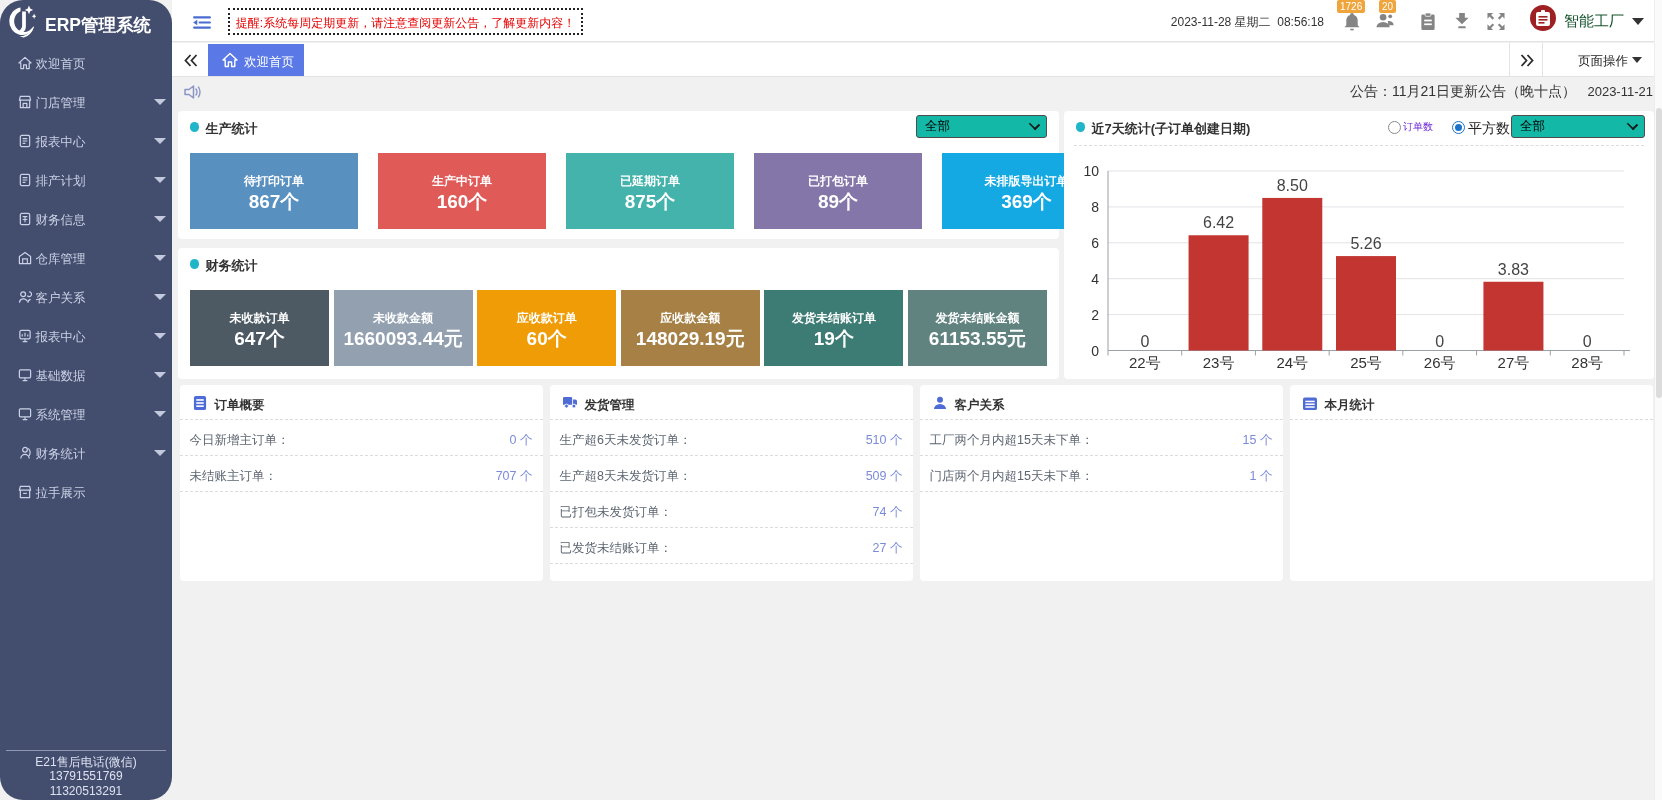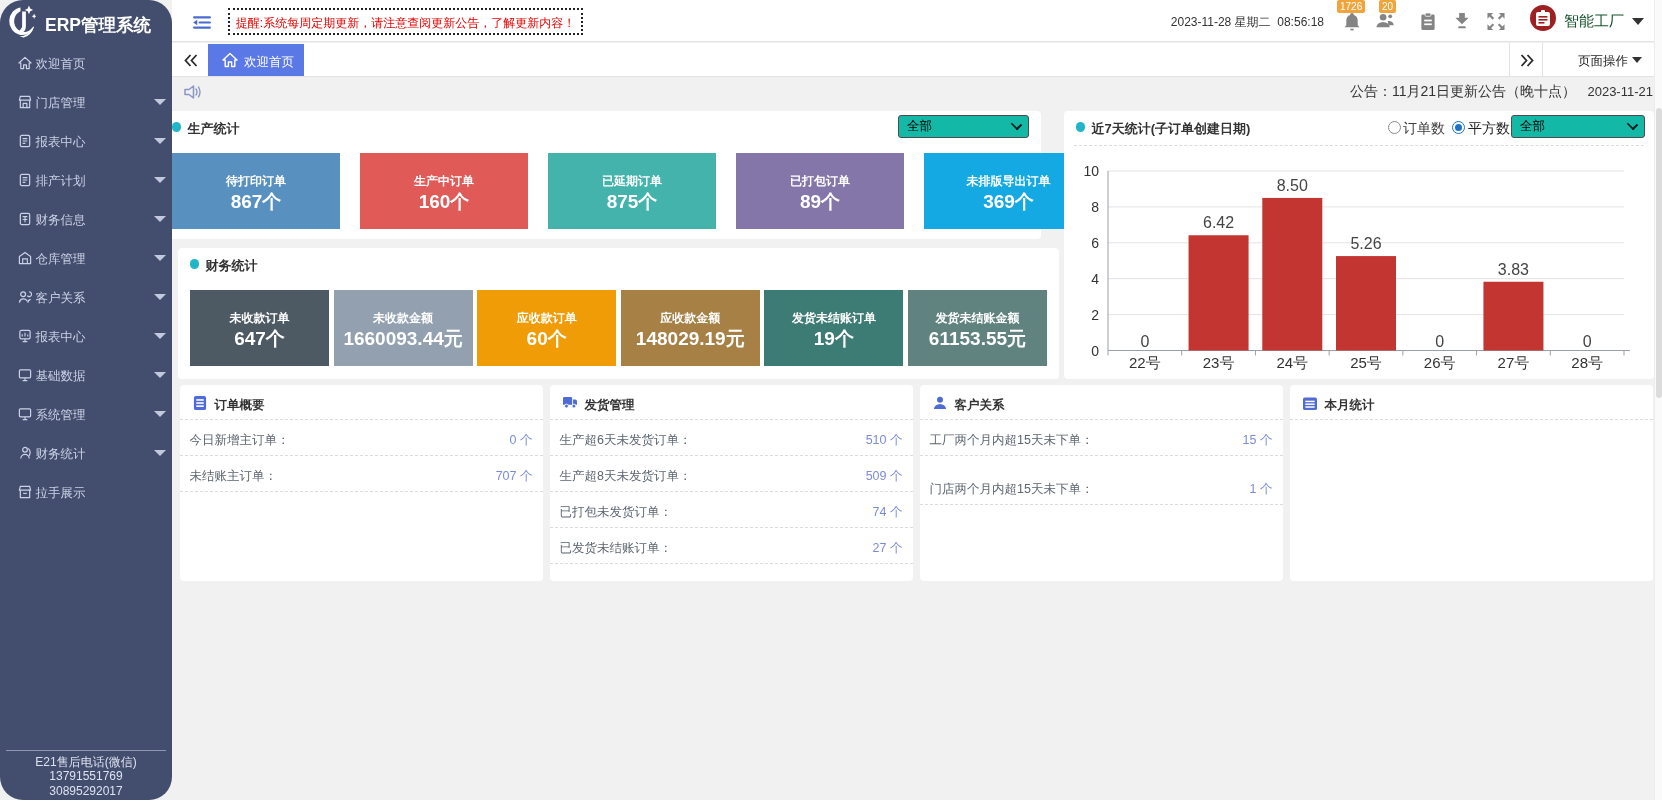--- a/index.html
+++ b/index.html
@@ -35,21 +35,21 @@
 #tab-exp-box { position:absolute; left:1337px; top:0; width:34px; height:33px; border-left:1px solid #e3e3e3; border-right:1px solid #e3e3e3; } #tab-exp { position:absolute; left:10px; top:11px; width:14px; height:13px; }
 #pageop { position:absolute; left:35px; top:10px; font-size:12.5px; color:#222; }
 #pageop-arr { position:absolute; left:89px; top:14px; width:0; height:0; border-left:5.5px solid transparent; border-right:5.5px solid transparent; border-top:6.5px solid #333; }
 
 #strip { position:absolute; left:172px; top:78px; width:1483px; height:27px; background:#f1f1f1; }
 #strip .spk { position:absolute; left:11px; top:5px; width:18px; height:18px; }
 #strip .ann { position:absolute; right:79px; top:5px; font-size:14px; color:#333; }
 #strip .ann-date { position:absolute; right:2px; top:6px; font-size:13px; color:#333; }
 
 .panel { position:absolute; background:#fff; border-radius:4px; }
-#p-prod { left:160px; top:111px; width:881px; height:128px; }
+#p-prod { left:178px; top:111px; width:881px; height:128px; }
 #p-fin  { left:178px; top:248px; width:881px; height:131px; }
 #p-chart{ left:1064px; top:111px; width:590px; height:268px; }
 .ph-dot { position:absolute; left:11.5px; top:11px; width:9.5px; height:9.5px; border-radius:50%; background:#20b5c9; }
 .ph-tit { position:absolute; left:27.5px; top:9px; font-size:13px; font-weight:bold; color:#333; }
 .sel { position:absolute; height:23px; border:1px solid #4d4d4d; border-radius:3px; background:#14b8a6; font-size:12.5px; color:#000; line-height:21px; padding-left:8px; }
 .sel .chev { position:absolute; right:7px; top:4px; width:9px; height:9px; border-right:2px solid #1a1a1a; border-bottom:2px solid #1a1a1a; transform:rotate(45deg) scale(1,0.8); }
 .cardrow { position:absolute; left:12px; display:flex; }
 .scard { color:#fff; text-align:center; }
 .scard .t1 { font-size:12px; font-weight:bold; margin-top:20px; }
 .scard .t2 { font-size:19px; font-weight:bold; margin-top:-1px; }
@@ -170,21 +170,21 @@
           <path d="M1.5 5.5 L2.5 1.5 L12.5 1.5 L13.5 5.5 Z M2.5 6 L2.5 13.5 L12.5 13.5 L12.5 6" fill="none" stroke="#ccd2e6" stroke-width="1.3" stroke-linejoin="round"></path>
           <path d="M5.5 9 L9.5 9" stroke="#ccd2e6" stroke-width="1.2"></path>
         </svg>
         <div class="mi-txt">拉手展示</div>
       </div>
     </div>
   <div id="side-foot">
     <div class="line"></div>
     <div class="t">E21售后电话(微信)</div>
     <div class="t">13791551769</div>
-    <div class="t" style="margin-bottom:2px">30895292017</div>
+    <div class="t" style="margin-bottom:2px">11320513291</div>
   </div>
 </div>
 
 <div id="topbar">
   <svg id="burger" viewBox="0 0 26 22">
     <rect x="0" y="2" width="26" height="3.2" rx="1.2" fill="#4a6cd2"></rect>
     <rect x="8" y="9.4" width="18" height="3.2" rx="1.2" fill="#4a6cd2"></rect>
     <path d="M0 11 L6 7 L6 15 Z" fill="#4a6cd2"></path>
     <rect x="0" y="16.8" width="26" height="3.2" rx="1.2" fill="#4a6cd2"></rect>
   </svg>
@@ -319,21 +319,21 @@
         <div class="t1">发货未结账金额</div>
         <div class="t2">61153.55元</div>
       </div>
   </div>
 </div>
 
 <div class="panel" id="p-chart">
   <div class="ph-dot"></div>
   <div class="ph-tit">近7天统计(子订单创建日期)</div>
   <div style="position:absolute;left:324px;top:10px;width:13px;height:13px;border:1px solid #8a8a8a;border-radius:50%;background:#fff;box-sizing:border-box"></div>
-  <div style="position:absolute;left:339px;top:9px;font-size:14px;color:#404040">订单数</div>
+  <div style="position:absolute;left:339px;top:9px;font-size:10px;color:#6d28d9">订单数</div>
   <div style="position:absolute;left:388px;top:10px;width:13px;height:13px;border:1px solid #1a73c9;border-radius:50%;background:#fff;box-sizing:border-box"></div>
   <div style="position:absolute;left:391px;top:13px;width:7px;height:7px;border-radius:50%;background:#1a73c9"></div>
   <div style="position:absolute;left:404px;top:9px;font-size:14px;color:#222">平方数</div>
   <div class="sel" style="left:447px; top:4px; width:134px;">全部<div class="chev"></div></div>
   <div style="position:absolute;left:10px;top:34px;width:570px;border-top:1px dashed #dcdcdc"></div>
   <svg id="chart" style="position:absolute;left:0;top:36px" width="590" height="232" viewBox="0 0 590 232">
       <line x1="44" y1="167.6" x2="560" y2="167.6" stroke="#e3e3e8" stroke-width="1"></line>
       <line x1="44" y1="131.7" x2="560" y2="131.7" stroke="#e3e3e8" stroke-width="1"></line>
       <line x1="44" y1="95.80000000000001" x2="560" y2="95.80000000000001" stroke="#e3e3e8" stroke-width="1"></line>
       <line x1="44" y1="59.900000000000006" x2="560" y2="59.900000000000006" stroke="#e3e3e8" stroke-width="1"></line>
@@ -426,21 +426,21 @@
     <svg class="ic" viewBox="0 0 15 15">
         <circle cx="7.5" cy="4" r="3.2" fill="#4f6bd6"></circle>
         <path d="M1 14 a6.5 5.5 0 0 1 13 0 Z" fill="#4f6bd6"></path>
       </svg>
     <div class="tt">客户关系</div>
   </div>
   <div class="brow" style="top:35px">
       <span class="lb">工厂两个月内超15天未下单：</span>
       <span class="vl">15 个</span>
     </div>
-  <div class="brow" style="top:84px">
+  <div class="brow" style="top:71px">
       <span class="lb">门店两个月内超15天未下单：</span>
       <span class="vl">1 个</span>
     </div>
 </div>
 <div class="bcard" style="left:1289.5px">
   <div class="hd">
     <svg class="ic" viewBox="0 0 15 15">
         <rect x="0" y="1.5" width="15" height="13.5" rx="2" fill="#4f6bd6"></rect>
         <rect x="2.5" y="5" width="10" height="1.6" fill="#fff"></rect>
         <rect x="2.5" y="8" width="10" height="1.6" fill="#fff"></rect>

